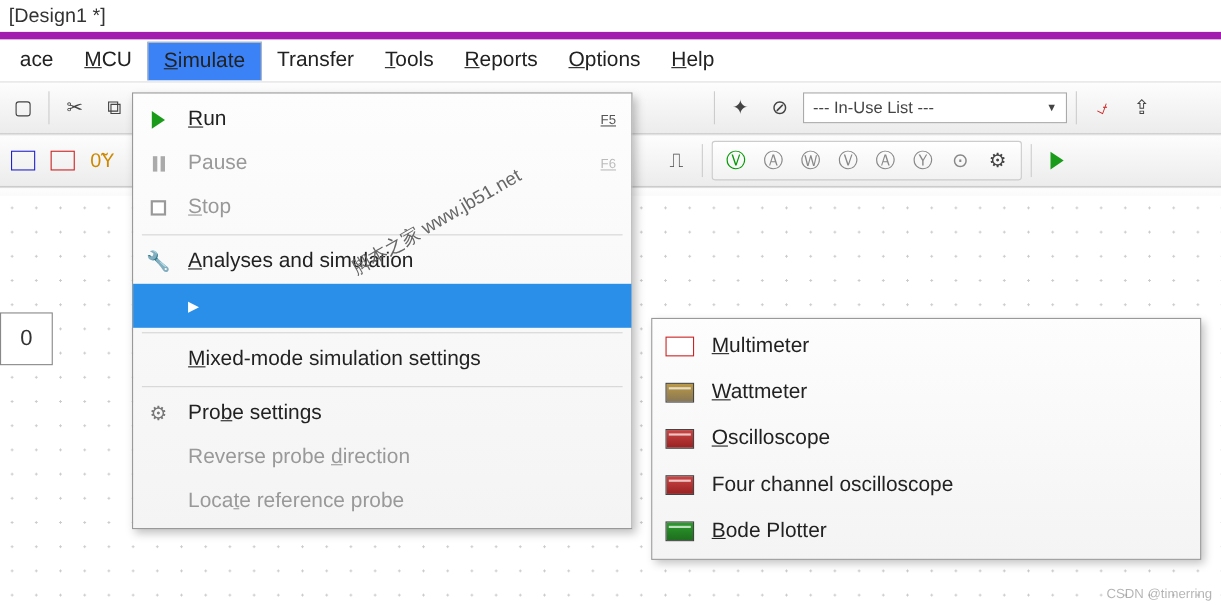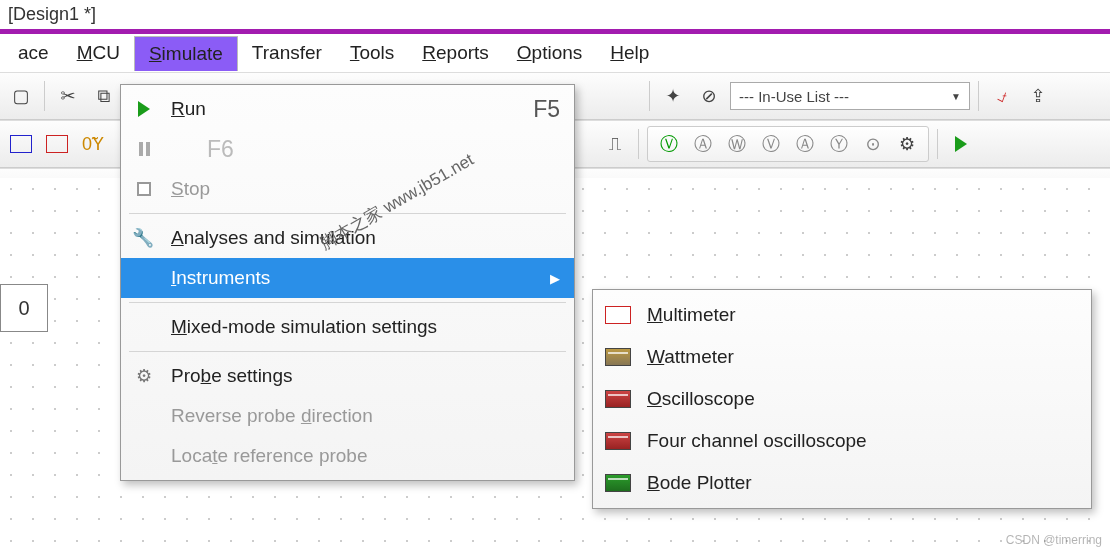--- a/index.html
+++ b/index.html
@@ -1,40 +1,40 @@
 <!DOCTYPE html>
 <html><head>
 <meta charset="utf-8">
 <style>
 * { box-sizing: border-box; margin: 0; padding: 0; font-family: "Segoe UI", Tahoma, sans-serif; }
 body { background: #fff; width: 1110px; height: 551px; overflow: hidden; position: relative; }
 
-.title-bar { background: #fff; border-bottom: 5px solid #a21caf; padding: 4px 8px; font-size: 18px; color: #333; }
+.title-bar { background: #fff; border-bottom: 7px solid #a21caf; padding: 4px 8px; font-size: 18px; color: #333; }
 
 .menu-bar { display: flex; align-items: center; height: 38px; background: #fff; padding: 0 4px; font-size: 19px; color: #222; }
 .menu-item { padding: 6px 14px; cursor: default; }
-.menu-item.open { background: #8b5cf6; border: 1px solid #bbb; border-bottom: none; position: relative; z-index: 20; }
+.menu-item.open { background: #3b82f6; border: 1px solid #bbb; border-bottom: none; position: relative; z-index: 20; }
 .mn-u { text-decoration: underline; }
 
 .toolbar-row { display: flex; align-items: center; height: 48px; background: linear-gradient(#fdfdfd,#ececec); border-top: 1px solid #ddd; border-bottom: 1px solid #ccc; padding: 0 6px; gap: 6px; }
 .toolbar-row.second { height: 48px; }
 .tb-btn { width: 30px; height: 30px; display: flex; align-items: center; justify-content: center; font-size: 18px; color: #444; }
 .tb-sep { width: 1px; height: 30px; background: #ccc; margin: 0 2px; }
 .tb-group { display: flex; align-items: center; gap: 4px; padding: 2px 6px; border: 1px solid #ccc; border-radius: 3px; background: linear-gradient(#fff,#f2f2f2); }
 .tb-combo { display: flex; align-items: center; gap: 6px; border: 1px solid #aaa; background: #fff; height: 28px; padding: 0 8px; min-width: 240px; font-size: 15px; color: #444; }
 .tb-combo .arrow { margin-left: auto; font-size: 10px; }
 
 
 .dropdown { position: absolute; top: 84px; left: 120px; width: 455px; background: linear-gradient(#fdfdfd,#f4f4f4); border: 1px solid #999; box-shadow: 3px 4px 8px rgba(0,0,0,.25); z-index: 15; padding: 4px 0; }
 .dd-item { display: flex; align-items: center; height: 40px; padding: 0 14px 0 10px; font-size: 19px; color: #222; gap: 14px; }
 .dd-item.disabled { color: #999; }
 .dd-item.highlighted { background: #2a8fe8; color: #fff; }
 .dd-icon { width: 26px; display: flex; align-items: center; justify-content: center; }
 .dd-label { flex: 1; }
-.dd-shortcut { color: #555; font-size: 23px; }
+.dd-shortcut { color: #555; font-size: 12px; text-decoration: underline; }
 .dd-item.disabled .dd-shortcut { color: #bbb; margin-left: 36px; }
 .dd-sep { height: 1px; background: #d5d5d5; margin: 4px 8px; }
 .dd-arrow { font-size: 13px; }
 
 
 .submenu { position: absolute; top: 289px; left: 592px; width: 500px; background: linear-gradient(#fdfdfd,#f4f4f4); border: 1px solid #999; box-shadow: 3px 4px 8px rgba(0,0,0,.25); z-index: 16; padding: 4px 0; }
 .sub-item { display: flex; align-items: center; height: 42px; padding: 0 14px 0 10px; font-size: 19px; color: #222; gap: 14px; }
 .sub-item.highlighted { background: #2a8fe8; color: #fff; }
 .sub-icon { width: 30px; height: 24px; display: flex; align-items: center; justify-content: center; }
 
@@ -173,36 +173,36 @@
     <span class="dd-label"><span class="mn-u">R</span>un</span>
     <span class="dd-shortcut">F5</span>
   </div>
   <div class="dd-item disabled">
     <span class="dd-icon">
         <div class="ic-pause">
           <span></span>
           <span></span>
         </div>
       </span>
+    <span class="dd-label">Pause</span>
     <span class="dd-shortcut">F6</span>
   </div>
   <div class="dd-item disabled">
     <span class="dd-icon">
         <div class="ic-stop off"></div>
       </span>
     <span class="dd-label"><span class="mn-u">S</span>top</span>
   </div>
   <div class="dd-sep"></div>
   <div class="dd-item">
     <span class="dd-icon ic-wrench">🔧</span>
     <span class="dd-label"><span class="mn-u">A</span>nalyses and simulation</span>
   </div>
   <div class="dd-item highlighted">
     <span class="dd-icon"></span>
-    <span class="dd-label"><span class="mn-u">I</span>nstruments</span>
     <span class="dd-arrow">▶</span>
   </div>
   <div class="dd-sep"></div>
   <div class="dd-item">
     <span class="dd-icon"></span>
     <span class="dd-label"><span class="mn-u">M</span>ixed-mode simulation settings</span>
   </div>
   <div class="dd-sep"></div>
   <div class="dd-item">
     <span class="dd-icon ic-gear">⚙</span>

